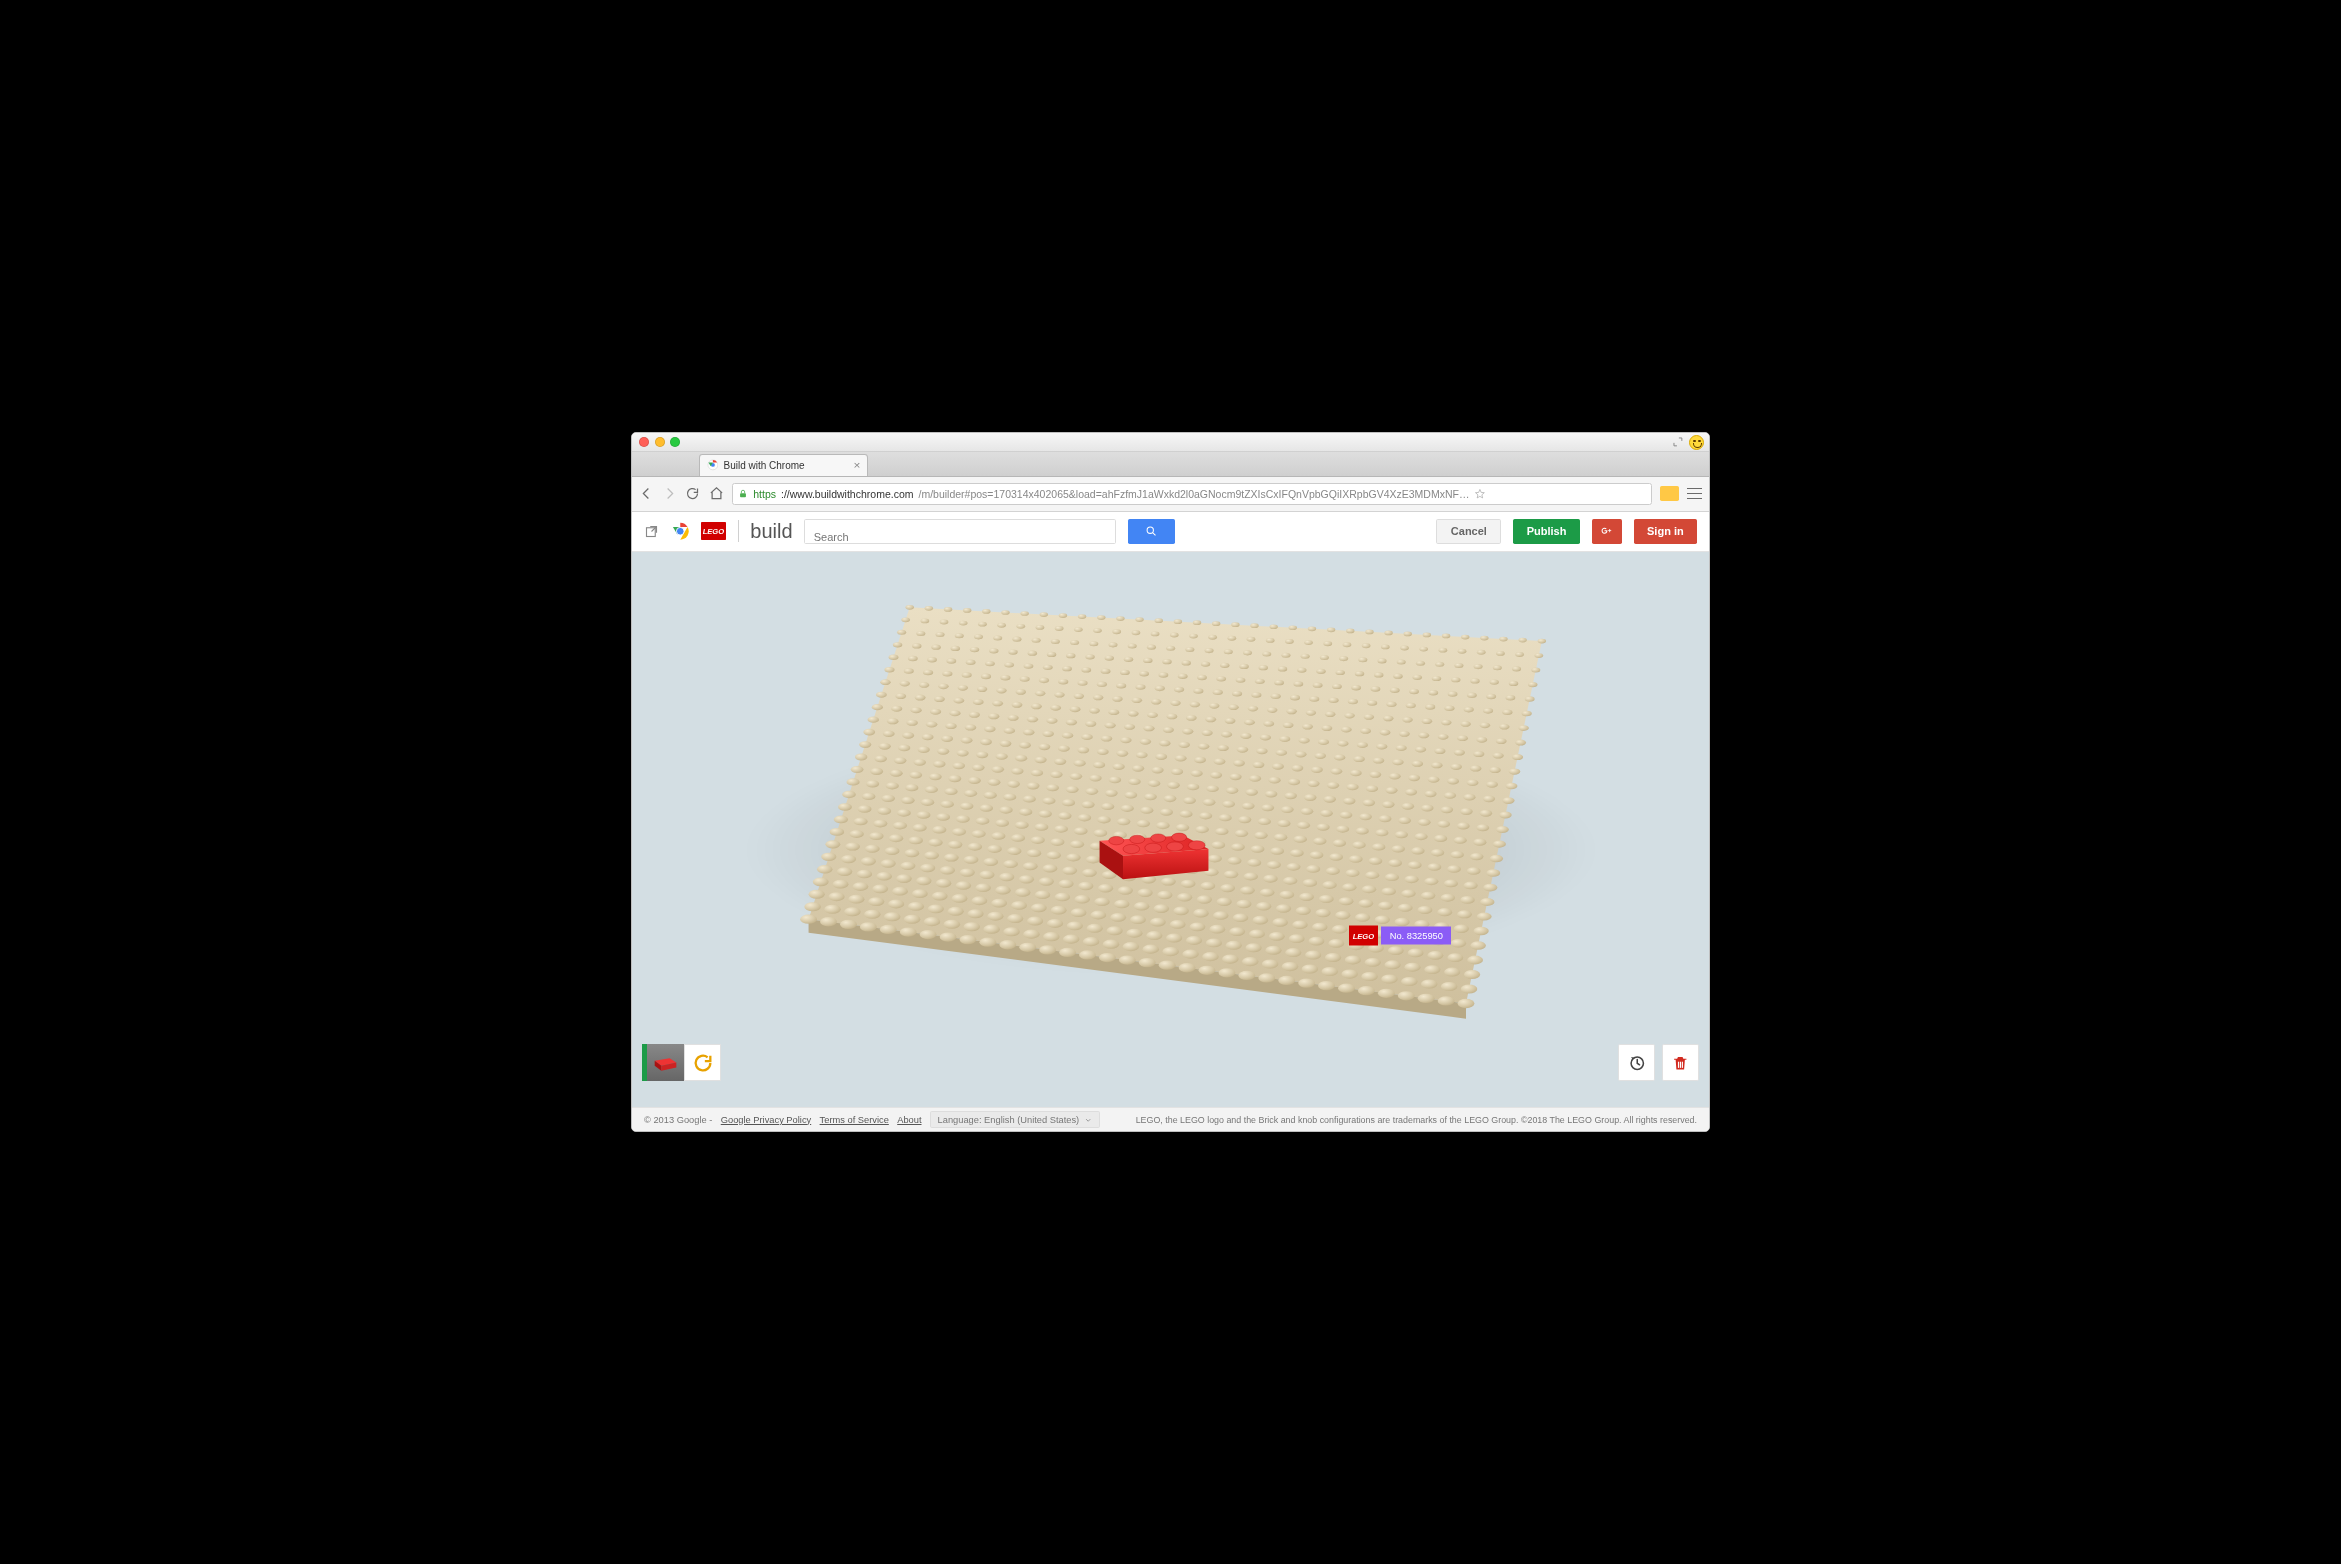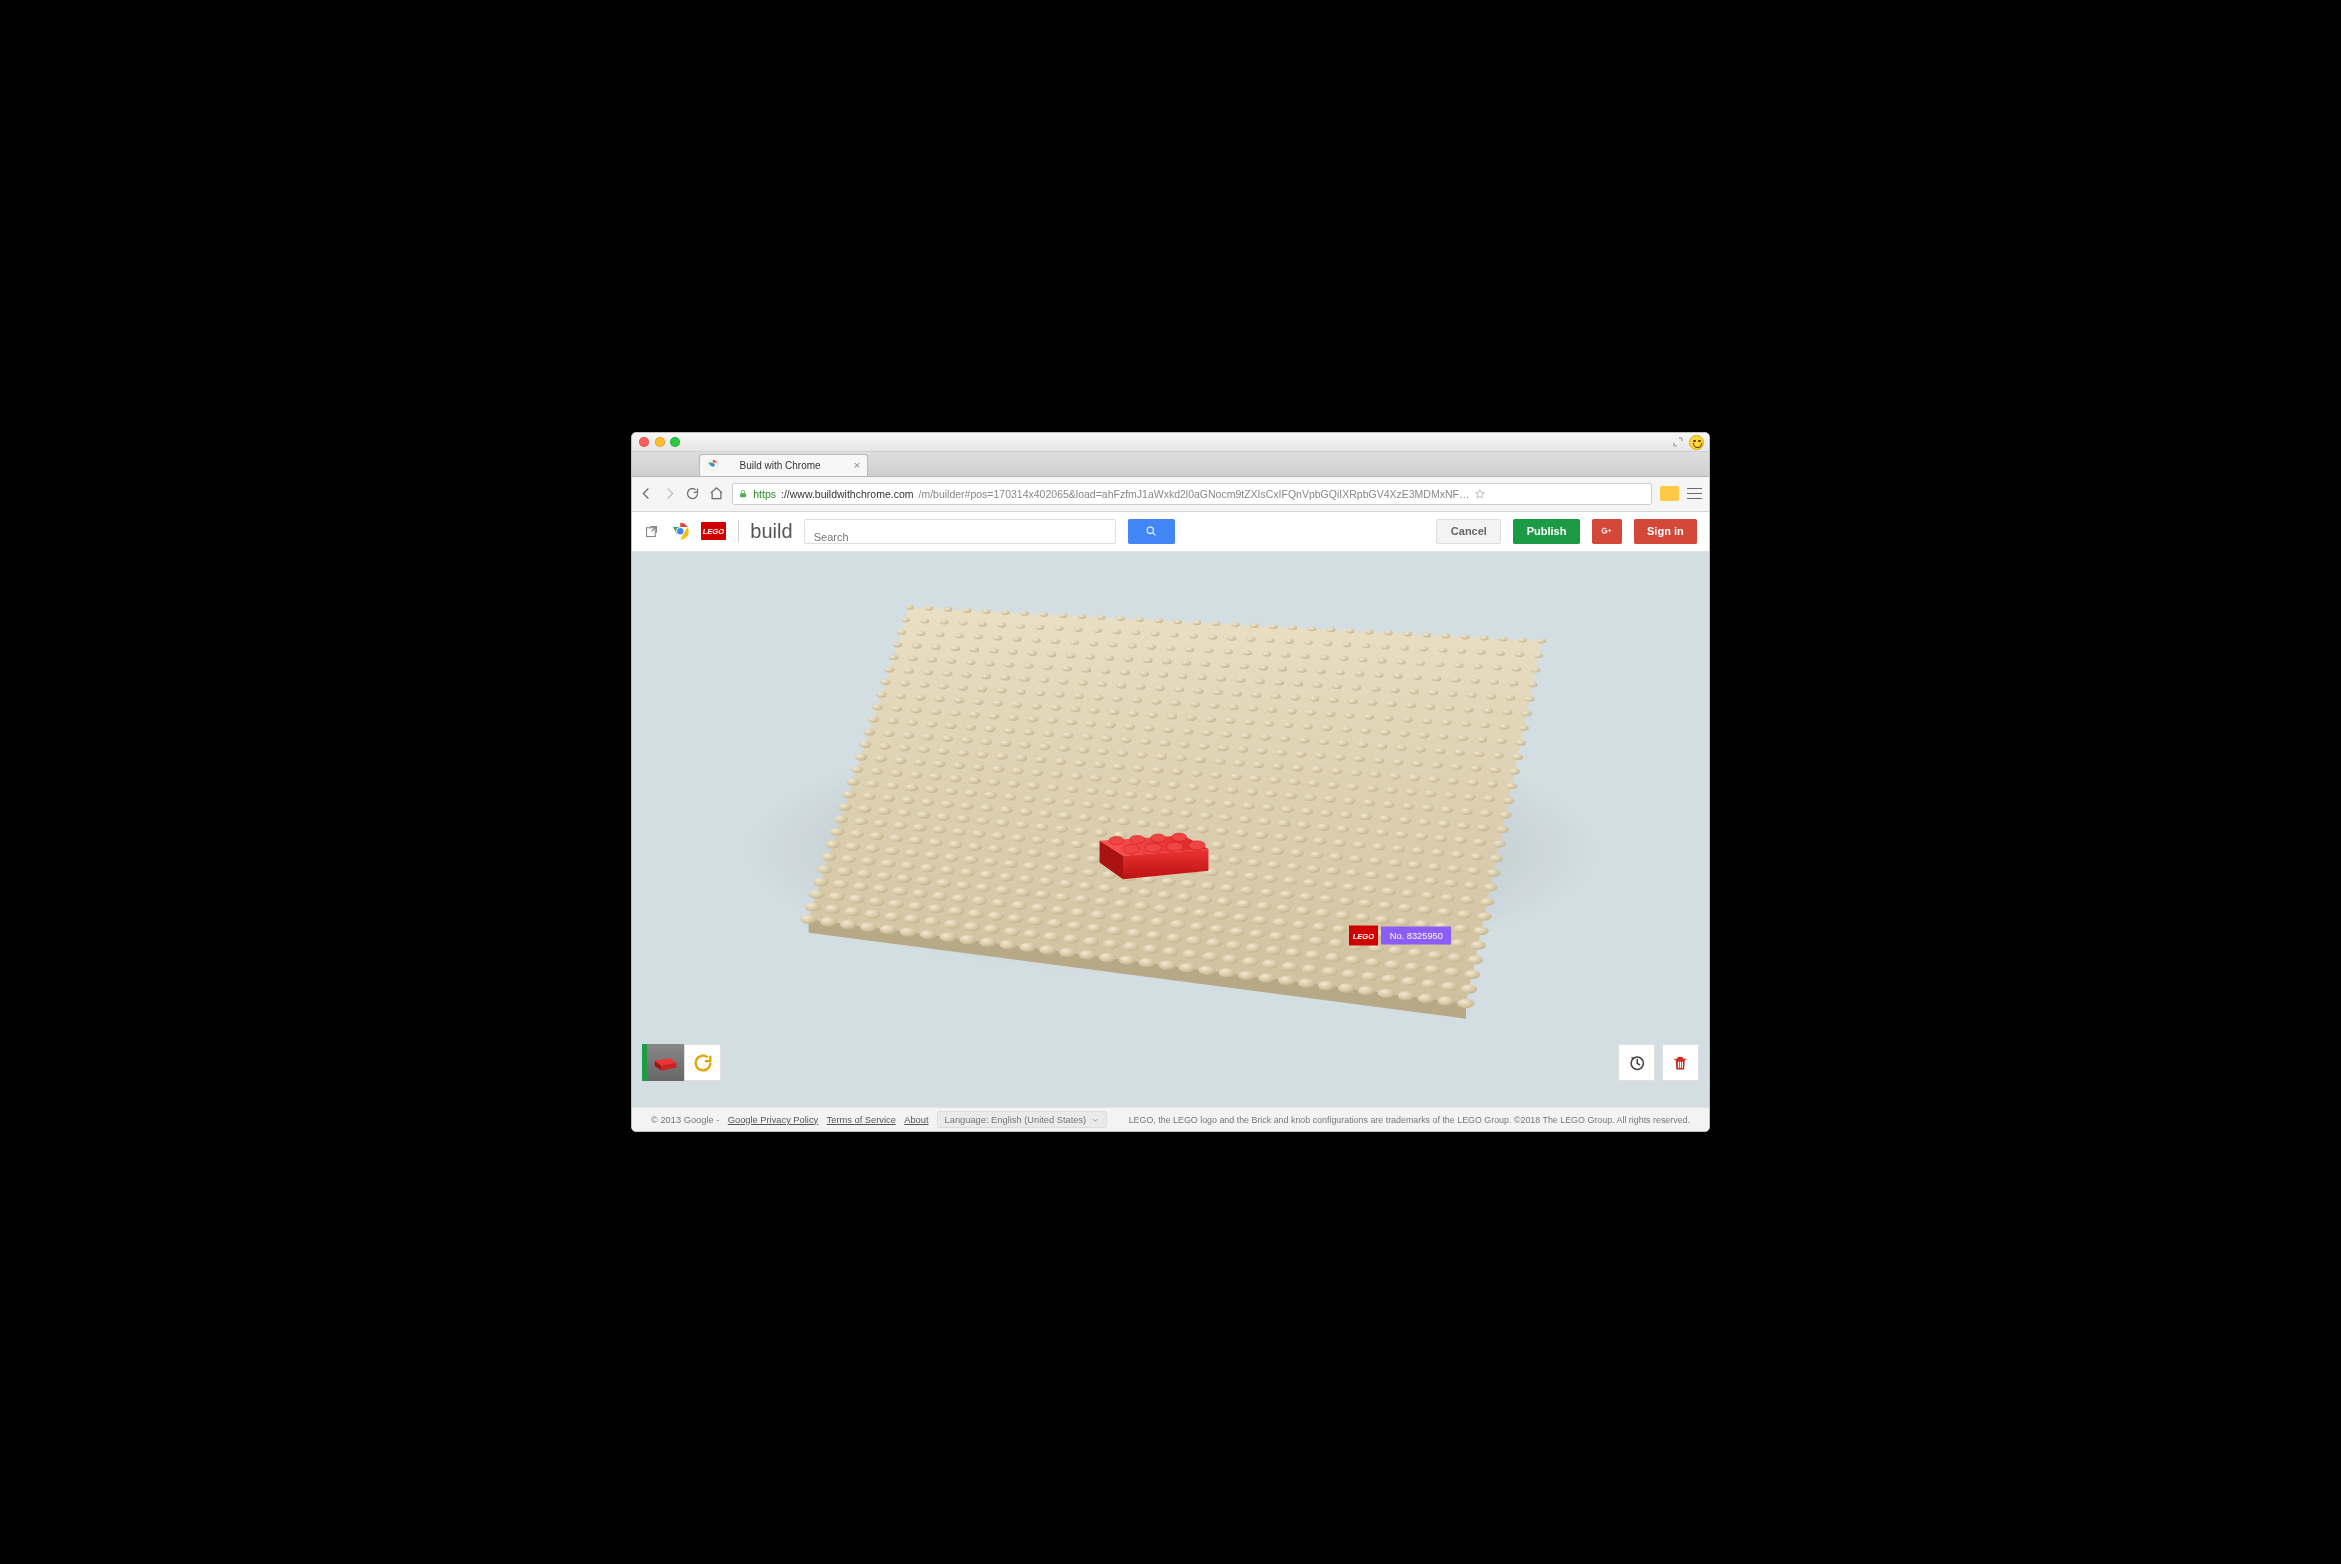--- a/index.html
+++ b/index.html
@@ -18,21 +18,21 @@
   .traffic span { width:10px; height:10px; border-radius:50%; display:block; box-shadow:inset 0 0 0 0.8px rgba(0,0,0,.15);}
   .tl-close{background:#ff5f57;} .tl-min{background:#ffbd2e;} .tl-max{background:#28c940;}
   .title-right{position:absolute; right:5px; top:1.7px; display:flex; gap:5px; align-items:center;}
   .expand-icon{width:11.8px;height:11.8px;stroke:#888;}
   .smiley{width:15px;height:15px;border-radius:50%;background:#ffd93b;border:0.8px solid #d9a800;position:relative;}
   .smiley::before{content:"";position:absolute;width:2.5px;height:2.5px;background:#5b3a00;border-radius:50%;left:3.4px;top:4.2px;box-shadow:5px 0 #5b3a00;}
   .smiley::after{content:"";position:absolute;width:6.7px;height:3.4px;border:1.3px solid #5b3a00;border-top:none;border-radius:0 0 6.7px 6.7px;left:3.4px;top:7.6px;}
 
   
   .tabstrip{height:25px;background:linear-gradient(#dedede,#cfcfcf);display:flex;align-items:flex-end;padding-left:67px;border-bottom:0.8px solid #b6b6b6;}
-  .tab{height:22px;background:#f7f7f7;border:0.8px solid #b9b9b9;border-bottom:none;border-radius:3.4px 3.4px 0 0;display:flex;align-items:center;padding:0 23.6px 0 6.7px;gap:21px;min-width:169px;position:relative;}
+  .tab{height:22px;background:#f7f7f7;border:0.8px solid #b9b9b9;border-bottom:none;border-radius:3.4px 3.4px 0 0;display:flex;align-items:center;padding:0 23.6px 0 6.7px;gap:5px;min-width:169px;position:relative;}
   .tab .favicon{width:11.8px;height:11.8px;}
   .tab .tab-title{font-size:10px;color:#333;}
   .tab .tab-close{position:absolute;right:6.7px;font-size:11.8px;color:#888;cursor:pointer;}
 
   
   .navbar{height:35px;background:#f5f5f5;border-bottom:0.8px solid #d3d3d3;display:flex;align-items:center;padding:0 6.7px;gap:8.4px;}
   .nav-icn{width:15px;height:15px;stroke:#6b6b6b;fill:none;stroke-width:2;cursor:pointer;}
   .omnibox{flex:1;height:22px;background:#fff;border:0.8px solid #ccc;border-radius:2.5px;display:flex;align-items:center;padding:0 5px;gap:5px;font-size:10.5px;overflow:hidden;}
   .lock-icn{width:10px;height:10px;fill:#4caf50;}
   .url-https{color:#2a8a2a;} .url-host{color:#333;} .url-path{color:#888;}
@@ -72,21 +72,21 @@
   
   .bottombar{position:absolute;left:0;right:0;bottom:23.6px;height:42px;display:flex;align-items:center;padding:0 10px;pointer-events:none;}
   .bottombar>*{pointer-events:auto;}
   .greenbar{width:5px;height:37px;background:#1c9b47;}
   .brick-tool{width:37px;height:37px;background:linear-gradient(#888,#666);display:flex;align-items:center;justify-content:center;}
   .rotate-tool{width:37px;height:37px;background:#fff;border:0.8px solid #e0e0e0;display:flex;align-items:center;justify-content:center;}
   .tool-btn{width:37px;height:37px;background:#fff;border:0.8px solid #e0e0e0;border-radius:1.7px;display:flex;align-items:center;justify-content:center;cursor:pointer;}
   .tool-btn svg{width:18.5px;height:18.5px;}
 
   
-  .footer{height:23.6px;background:#f3f3f3;border-top:0.8px solid #e2e2e2;display:flex;align-items:center;padding:0 19px;font-size:9.3px;color:#777;gap:8.4px;}
+  .footer{height:23.6px;background:#f3f3f3;border-top:0.8px solid #e2e2e2;display:flex;align-items:center;padding:0 12px;font-size:9.3px;color:#777;gap:8.4px;}
   .footer a{color:#555;text-decoration:underline;cursor:pointer;}
   .lang-sel{display:flex;align-items:center;gap:5px;background:#eaeaea;border:0.8px solid #ddd;height:17px;padding:0 6.7px;border-radius:1.7px;cursor:pointer;justify-content:space-between;}
   .lang-sel svg{width:8.4px;height:8.4px;stroke:#777;}
   .footer .spacer{flex:1;}
 </style>
 </head>
 <body>
 
 <div class="window">
 

